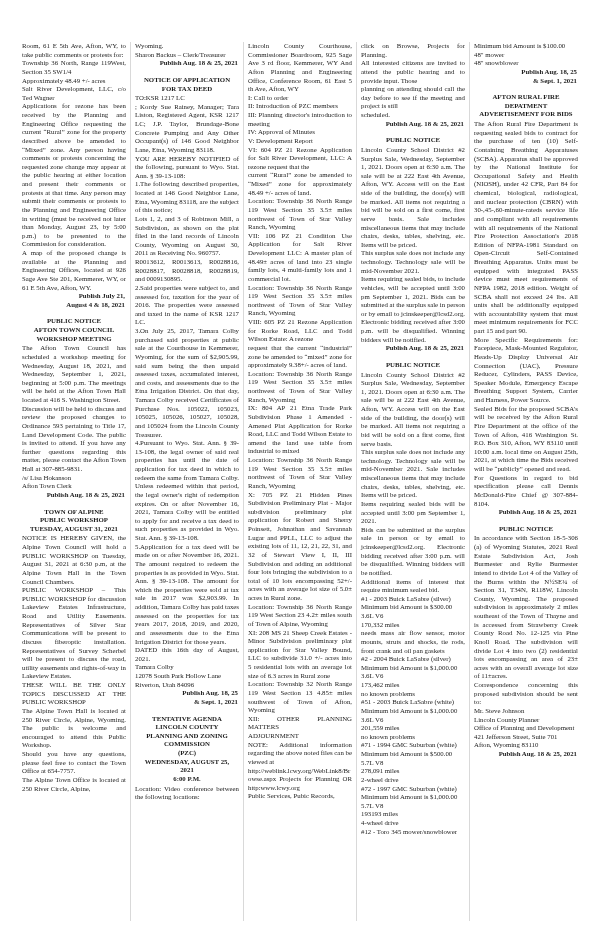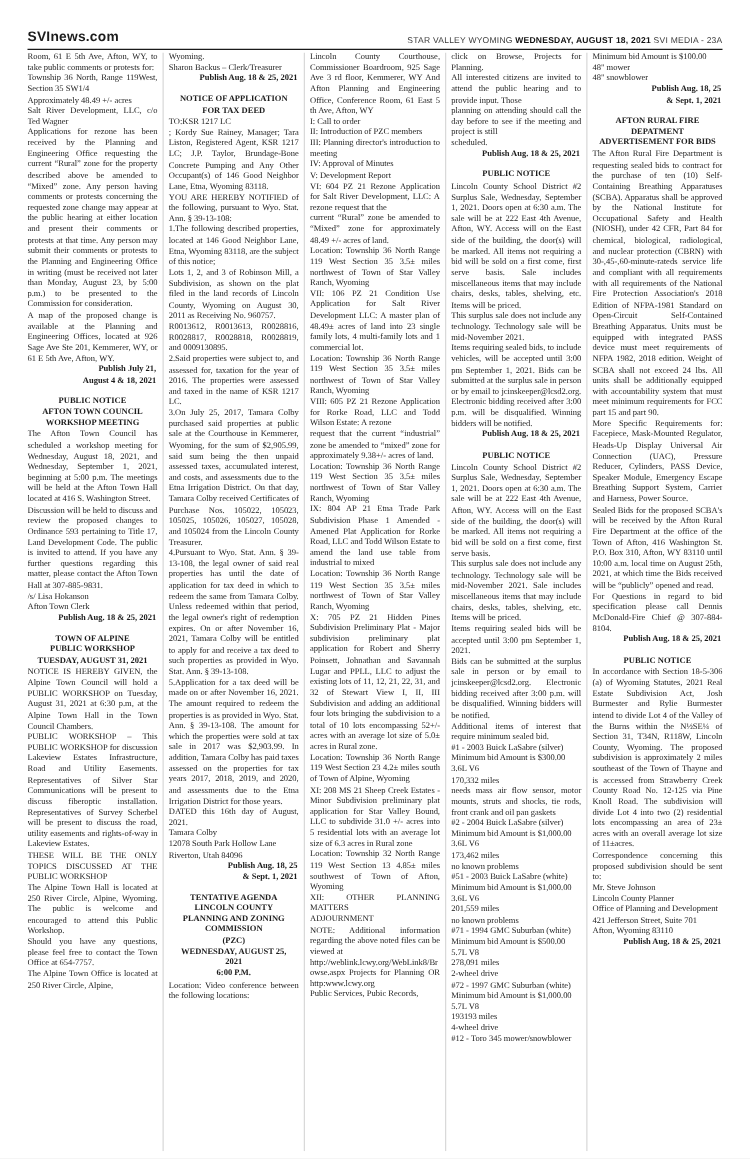--- a/index.html
+++ b/index.html
@@ -53,24 +53,20 @@
   .b-publish {
     font-weight: bold; text-align: right;
     white-space: pre-line;
     padding-right: 1px;
   }
 </style>
 </head>
 <body>
 
 <div class="page">
-  <div class="masthead">
-    <span class="site">SVInews.com</span>
-    <span class="edition"><span>STAR VALLEY WYOMING </span><span class="ed-date">WEDNESDAY, AUGUST 18, 2021</span><span> SVI MEDIA - 23A</span></span>
-  </div>
   <div class="columns">
       <div class="column">
         <div class="b-body">Room, 61 E 5th Ave, Afton, WY, to take public comments or protests for:</div>
         <div class="b-body">Township 36 North, Range 119West, Section 35 SW1/4</div>
         <div class="b-body">Approximately 48.49 +/- acres</div>
         <div class="b-body">Salt River Development, LLC, c/o Ted Wagner</div>
         <div class="b-body">Applications for rezone has been received by the Planning and Engineering Office requesting the current “Rural” zone for the property described above be amended to “Mixed” zone. Any person having comments or protests concerning the requested zone change may appear at the public hearing at either location and present their comments or protests at that time. Any person may submit their comments or protests to the Planning and Engineering Office in writing (must be received not later than Monday, August 23, by 5:00 p.m.) to be presented to the Commission for consideration.</div>
         <div class="b-body">A map of the proposed change is available at the Planning and Engineering Offices, located at 926 Sage Ave Ste 201, Kemmerer, WY, or 61 E 5th Ave, Afton, WY.</div>
         <div class="b-publish">Publish July 21,
 August 4 &amp; 18, 2021</div>

